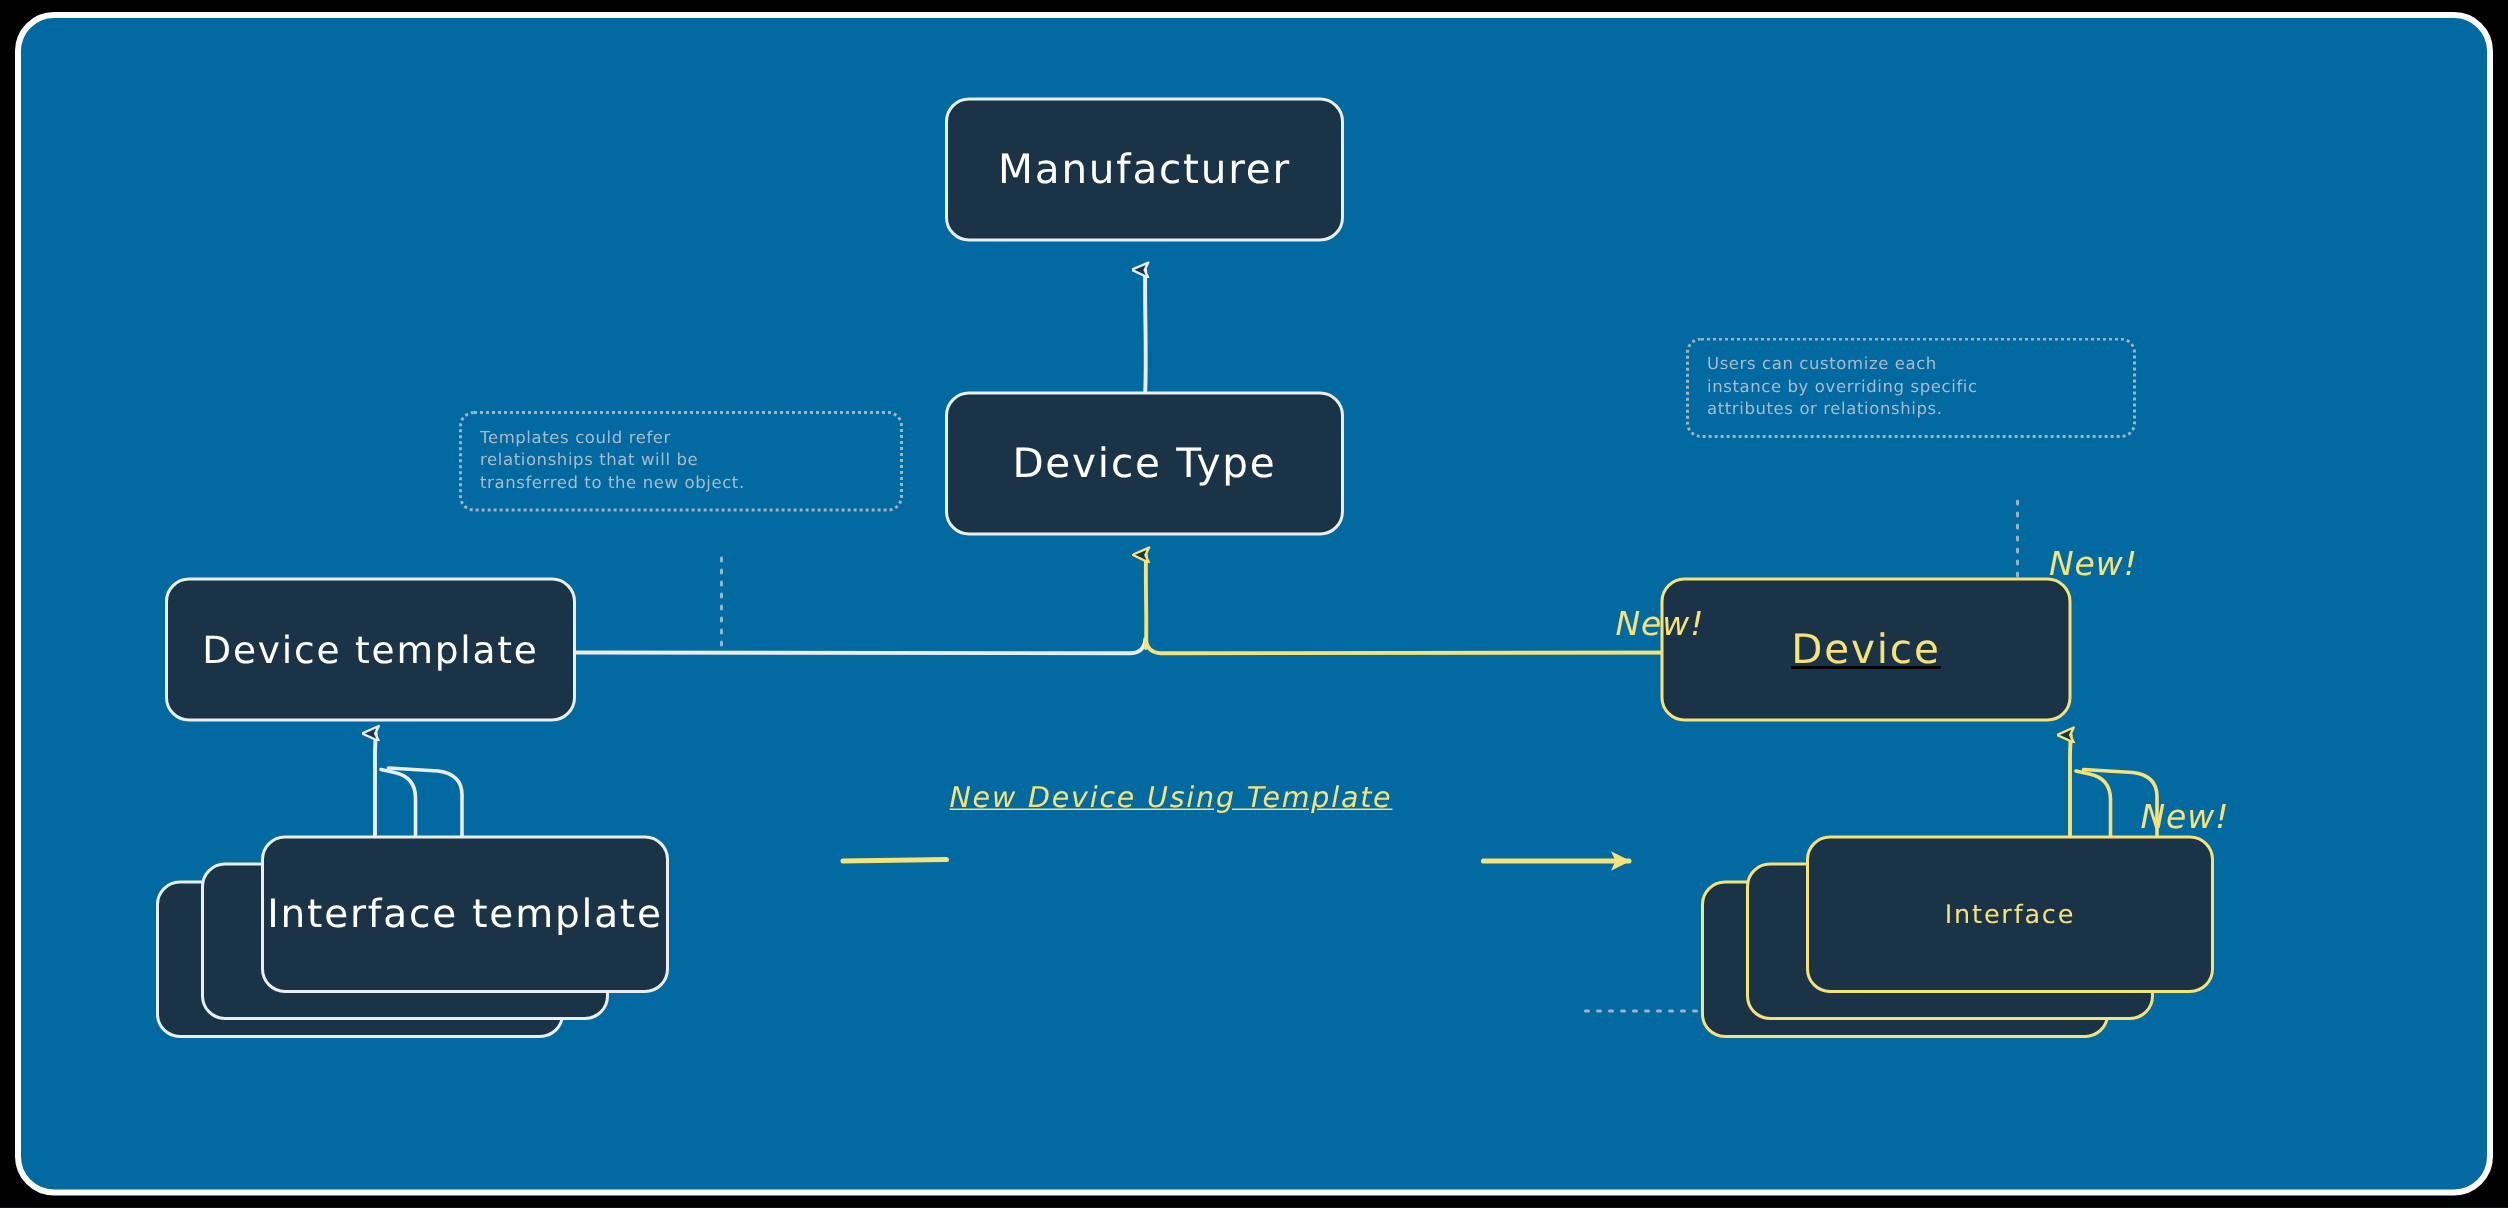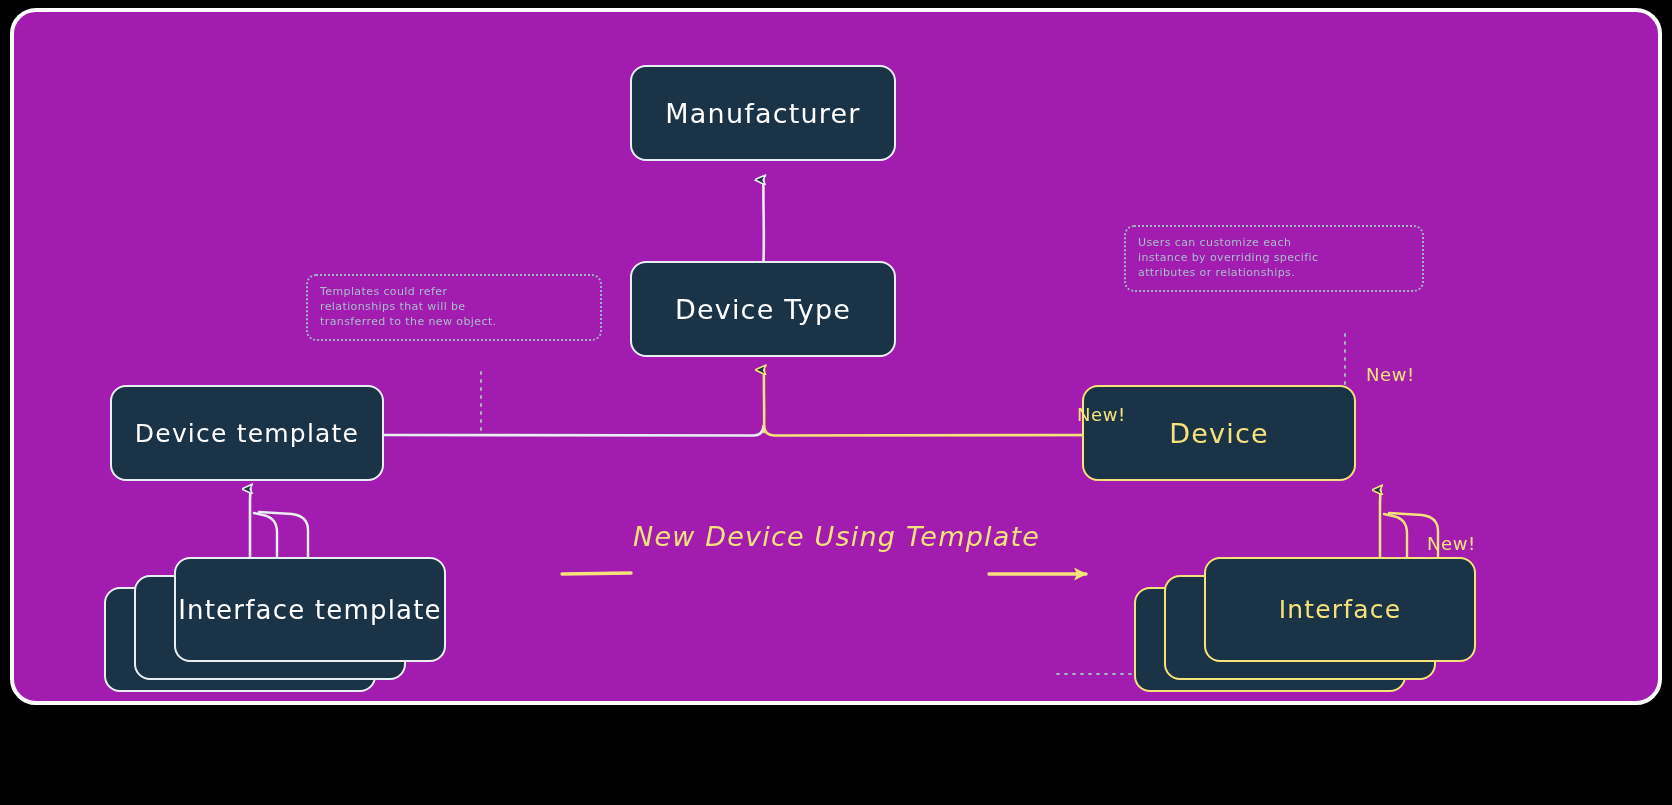--- a/index.html
+++ b/index.html
@@ -1,20 +1,20 @@
 <!DOCTYPE html>
 <html><head>
 <meta charset="utf-8">
 <style>
   html,body{margin:0;padding:0;background:#000;}
   body{width:1672px;height:805px;overflow:hidden;
        font-family:"DejaVu Sans",sans-serif;}
 
-  #canvas{position:absolute;left:10px;top:8px;width:1652px;height:697px;
-          background:#a21caf;border:4px solid #ffffff;border-radius:26px;
+  #canvas{position:absolute;left:10px;top:8px;width:1652px;height:789px;
+          background:#0369a1;border:4px solid #ffffff;border-radius:26px;
           box-sizing:border-box;overflow:hidden;}
 
   .node{position:absolute;box-sizing:border-box;display:flex;
         align-items:center;justify-content:center;text-align:center;
         border-radius:16px;background:#1b3347;}
   .node .lbl{font-family:"DejaVu Sans",sans-serif;letter-spacing:1.2px;}
 
   .white-node{border:2.6px solid #e9eef2;}
   .white-node .lbl{color:#ffffff;}
   .yellow-node{border:2.6px solid #f6e27a;}
@@ -24,25 +24,25 @@
          background:#1b3347;}
   .ghost.w{border:2.6px solid #e9eef2;}
   .ghost.y{border:2.6px solid #f6e27a;}
 
   .annot{position:absolute;box-sizing:border-box;
          border:2px dotted #9fb3c2;border-radius:10px;
          padding:8px 12px 9px 12px;color:#a9bccb;
          font-size:11px;line-height:1.38;letter-spacing:.4px;
          background:transparent;white-space:pre-line;}
 
-  .newtag{position:absolute;color:#f6e27a;font-size:18px;
-          letter-spacing:.6px;}
+  .newtag{position:absolute;color:#f6e27a;font-size:22px;
+          font-style:italic;letter-spacing:.6px;}
 
-  .flowlabel{position:absolute;color:#f6e27a;font-size:27px;
-             font-style:italic;letter-spacing:1.2px;white-space:nowrap;}
+  .flowlabel{position:absolute;color:#f6e27a;font-size:19px;
+             font-style:italic;letter-spacing:1.2px;white-space:nowrap;text-decoration:underline;}
 
   svg.overlay{position:absolute;left:0;top:0;width:1652px;height:789px;
               pointer-events:none;}
 </style>
 </head>
 <body>
 
 <div id="canvas">
 
   <svg class="overlay" viewBox="0 0 1652 789" preserveAspectRatio="none">
@@ -93,28 +93,28 @@
   <div class="node white-node" style="left:616px;top:249px;width:266px;height:96px;">
     <span class="lbl" style="font-size:27px;">Device Type</span>
   </div>
 
   <div class="ghost w" style="left:90px;top:575px;width:272px;height:105px;"></div>
   <div class="ghost w" style="left:120px;top:563px;width:272px;height:105px;"></div>
   <div class="node white-node" style="left:160px;top:545px;width:272px;height:105px;">
     <span class="lbl" style="font-size:26px;">Interface template</span>
   </div>
 
-  <div class="node yellow-node" style="left:1068px;top:373px;width:274px;height:96px;">
+  <div class="node yellow-node" style="left:1093px;top:373px;width:274px;height:96px;text-decoration:underline;">
     <span class="lbl" style="font-size:27px;">Device</span>
   </div>
 
   <div class="ghost y" style="left:1120px;top:575px;width:272px;height:105px;"></div>
   <div class="ghost y" style="left:1150px;top:563px;width:272px;height:105px;"></div>
   <div class="node yellow-node" style="left:1190px;top:545px;width:272px;height:105px;">
-    <span class="lbl" style="font-size:25px;text-align:center;">Interface</span>
+    <span class="lbl" style="font-size:17px;text-align:center;">Interface</span>
   </div>
 
   <div class="newtag" style="left:1352px;top:352px;">New!</div>
   <div class="newtag" style="left:1063px;top:392px;">New!</div>
   <div class="newtag" style="left:1413px;top:521px;">New!</div>
 
   <div class="flowlabel" style="left:619px;top:509px;">New Device Using Template</div>
 
   <div class="annot" style="left:292px;top:262px;width:296px;">Templates could refer
 relationships that will be

